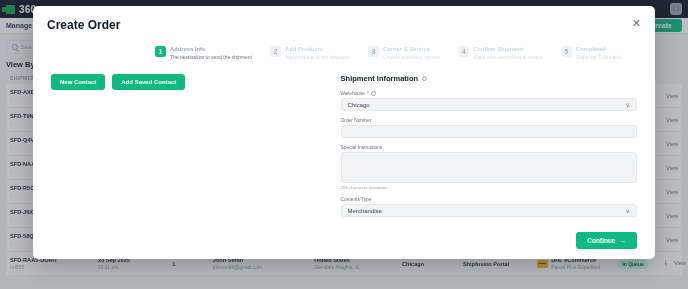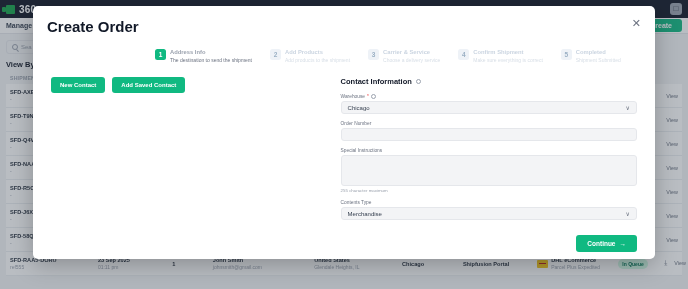--- a/index.html
+++ b/index.html
@@ -85,21 +85,21 @@
   }
   .modal {
     position: absolute; left: 33px; top: 6px; width: 622px; height: 253px;
     background: #ffffff; border-radius: 5px; box-shadow: 0 6px 22px rgba(0,0,0,.25);
     overflow: hidden;
   }
   .modal-head {
     display: flex; align-items: flex-start; justify-content: space-between;
     padding: 12px 14px 0 14px;
   }
-  .modal-title { font-size: 15px; font-weight: 700; color: #111827; }
+  .modal-title { font-size: 12px; font-weight: 700; color: #111827; }
   .close-icon {
     font-size: 11px; color: #6b7280; line-height: 1; cursor: pointer;
   }
 
   .stepper { display: flex; align-items: flex-start; padding: 14px 16px 0 122px; gap: 0; }
   .step { display: flex; align-items: flex-start; gap: 4px; flex: 0 0 auto; margin-right: 18px; }
   .step-badge {
     width: 11px; height: 11px; border-radius: 2.5px; background: #eef2f7; color: #9bb0c4;
     font-size: 6.5px; font-weight: 700; display: flex; align-items: center; justify-content: center;
     flex: 0 0 auto;
@@ -375,21 +375,21 @@
     <div class="modal-body">
       <div class="col-left">
         <div class="btn-row">
           <button class="btn-green">New Contact</button>
           <button class="btn-green">Add Saved Contact</button>
         </div>
       </div>
 
       <div class="col-right">
         <div class="section-title">
-          <span>Contact Information</span>
+          <span>Shipment Information</span>
           <span class="info-dot"></span>
         </div>
 
         <div class="field">
           <div class="field-label">
             <span>Warehouse</span>
             <span class="req">*</span>
             <span class="info-dot"></span>
           </div>
           <div class="select-box">

